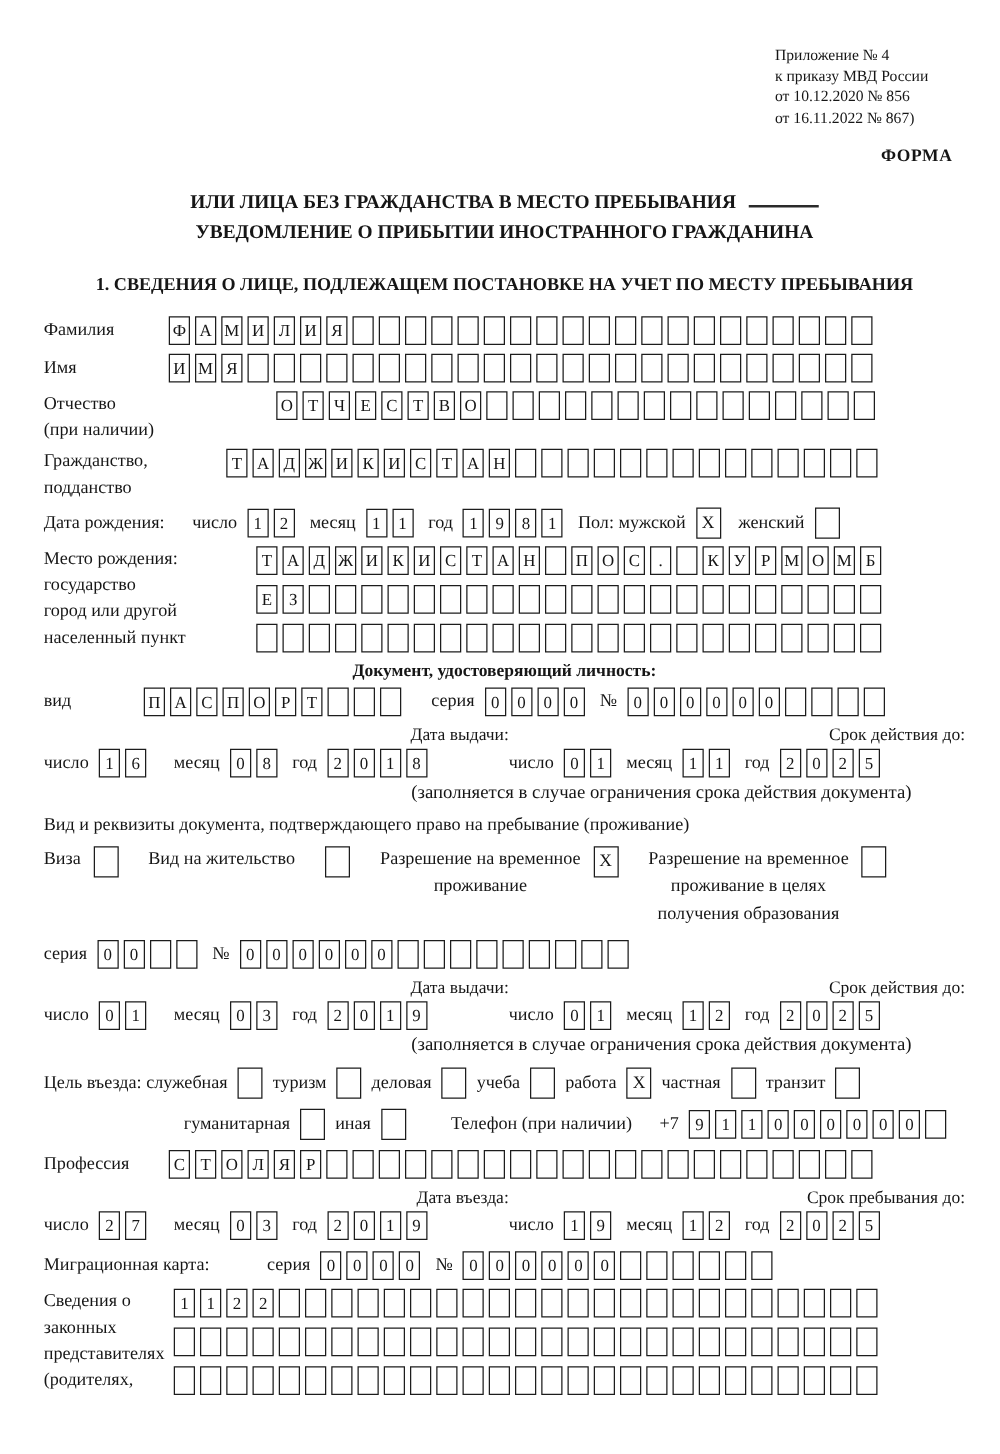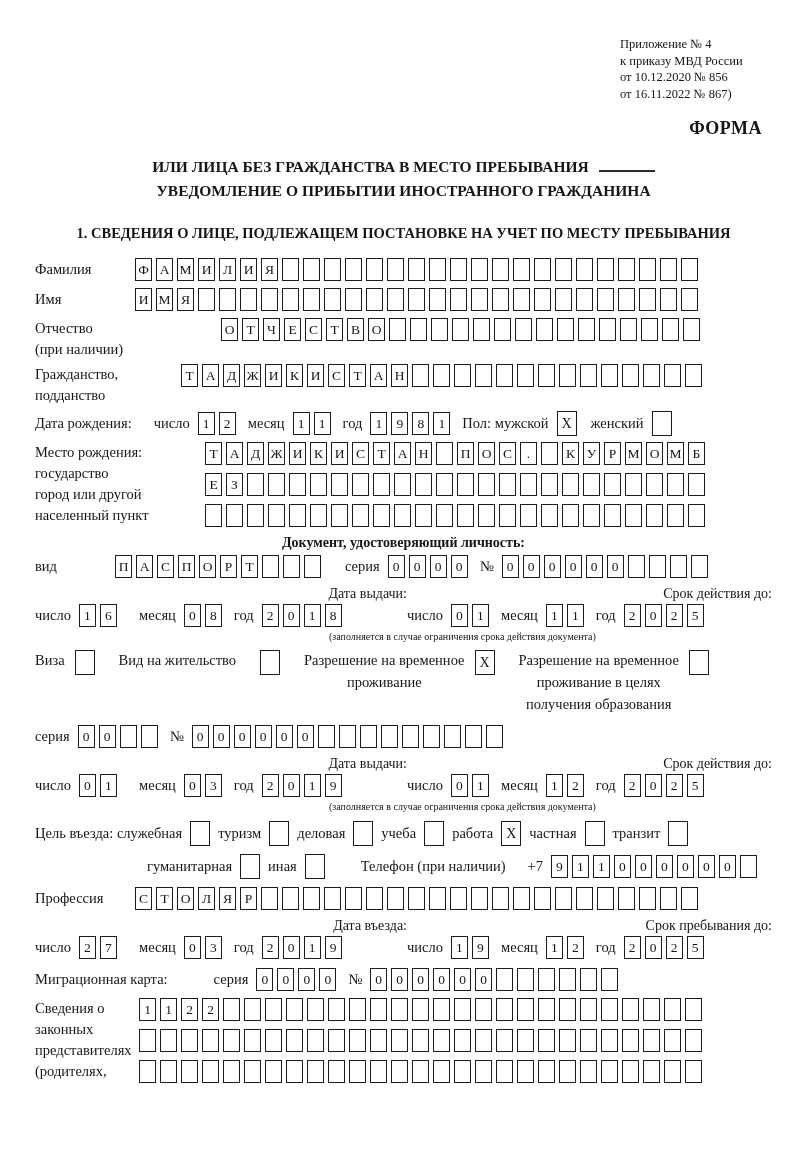--- a/index.html
+++ b/index.html
@@ -7,21 +7,21 @@
   body {
     width: 800px; height: 1163px; overflow: hidden;
     background: #ffffff; color: #161616;
     font-family: "Liberation Serif", "DejaVu Serif", serif;
   }
   .page { padding: 36px 28px 0 35px; }
 
   
   .annex { margin-left: 585px; font-size: 12.5px; line-height: 1.32; }
   .annex .gap { margin-top: 5px; }
-  .forma { text-align: right; font-weight: bold; font-size: 18px; margin-top: 16px; padding-right: 10px; letter-spacing: 0.5px; }
+  .forma { text-align: right; font-weight: bold; font-size: 14px; margin-top: 16px; padding-right: 10px; letter-spacing: 0.5px; }
 
   
   .title { text-align: center; font-weight: bold; font-size: 15.5px; line-height: 1.55; margin-top: 16px; }
   .blank-line { display: inline-block; width: 56px; height: 13px; border-bottom: 2.2px solid #2a2a2a; margin-left: 10px; }
   .section-heading { text-align: center; font-weight: bold; font-size: 14.5px; margin-top: 22px; white-space: nowrap; }
 
   
   .row { display: flex; align-items: center; margin-top: 7px; column-gap: 8px; }
   .row.top { align-items: flex-start; }
   .label { font-size: 14.5px; line-height: 1.45; flex-shrink: 0; }
@@ -49,21 +49,21 @@
   .stack > .cells:last-child { margin-bottom: 0; }
 
   .doc-heading { text-align: center; font-weight: bold; font-size: 14px; margin-top: 8px; }
 
   
   .datepair { display: flex; margin-top: 8px; }
   .dcol-l { width: 372px; }
   .dcol-r { flex: 1; }
   .dlabel { text-align: right; font-size: 14px; margin-bottom: 2px; }
   .drow { display: flex; align-items: center; column-gap: 8px; }
-  .note { font-size: 10px; margin-top: 4px; white-space: nowrap; margin-left: -78px; }
+  .note { font-size: 15px; margin-top: 4px; white-space: nowrap; margin-left: -78px; }
 
   .text-line { font-size: 14.5px; margin-top: 9px; }
 
   
   .options { margin-top: 8px; column-gap: 10px; }
   .opt-multi { text-align: center; font-size: 14.5px; line-height: 1.5; }
   .indent115 { margin-left: 112px; align-items: center; }
   .ml28 { margin-left: 28px; }
   .ml14 { margin-left: 14px; }
 </style>
@@ -415,20 +415,21 @@
             <span class="cell">2</span>
             <span class="cell">0</span>
             <span class="cell">2</span>
             <span class="cell">5</span>
           </span>
       </div>
       <div class="note">(заполняется в случае ограничения срока действия документа)</div>
     </div>
   </div>
 
+  <div class="text-line">Вид и реквизиты документа, подтверждающего право на пребывание (проживание)</div>
 
   <div class="row options top">
     <span class="label">Виза</span>
     <span class="box"></span>
     <span class="label ml14">Вид на жительство</span>
     <span class="box ml14"></span>
     <div class="opt-multi ml14">
       <div>Разрешение на временное</div>
       <div>проживание</div>
     </div>

